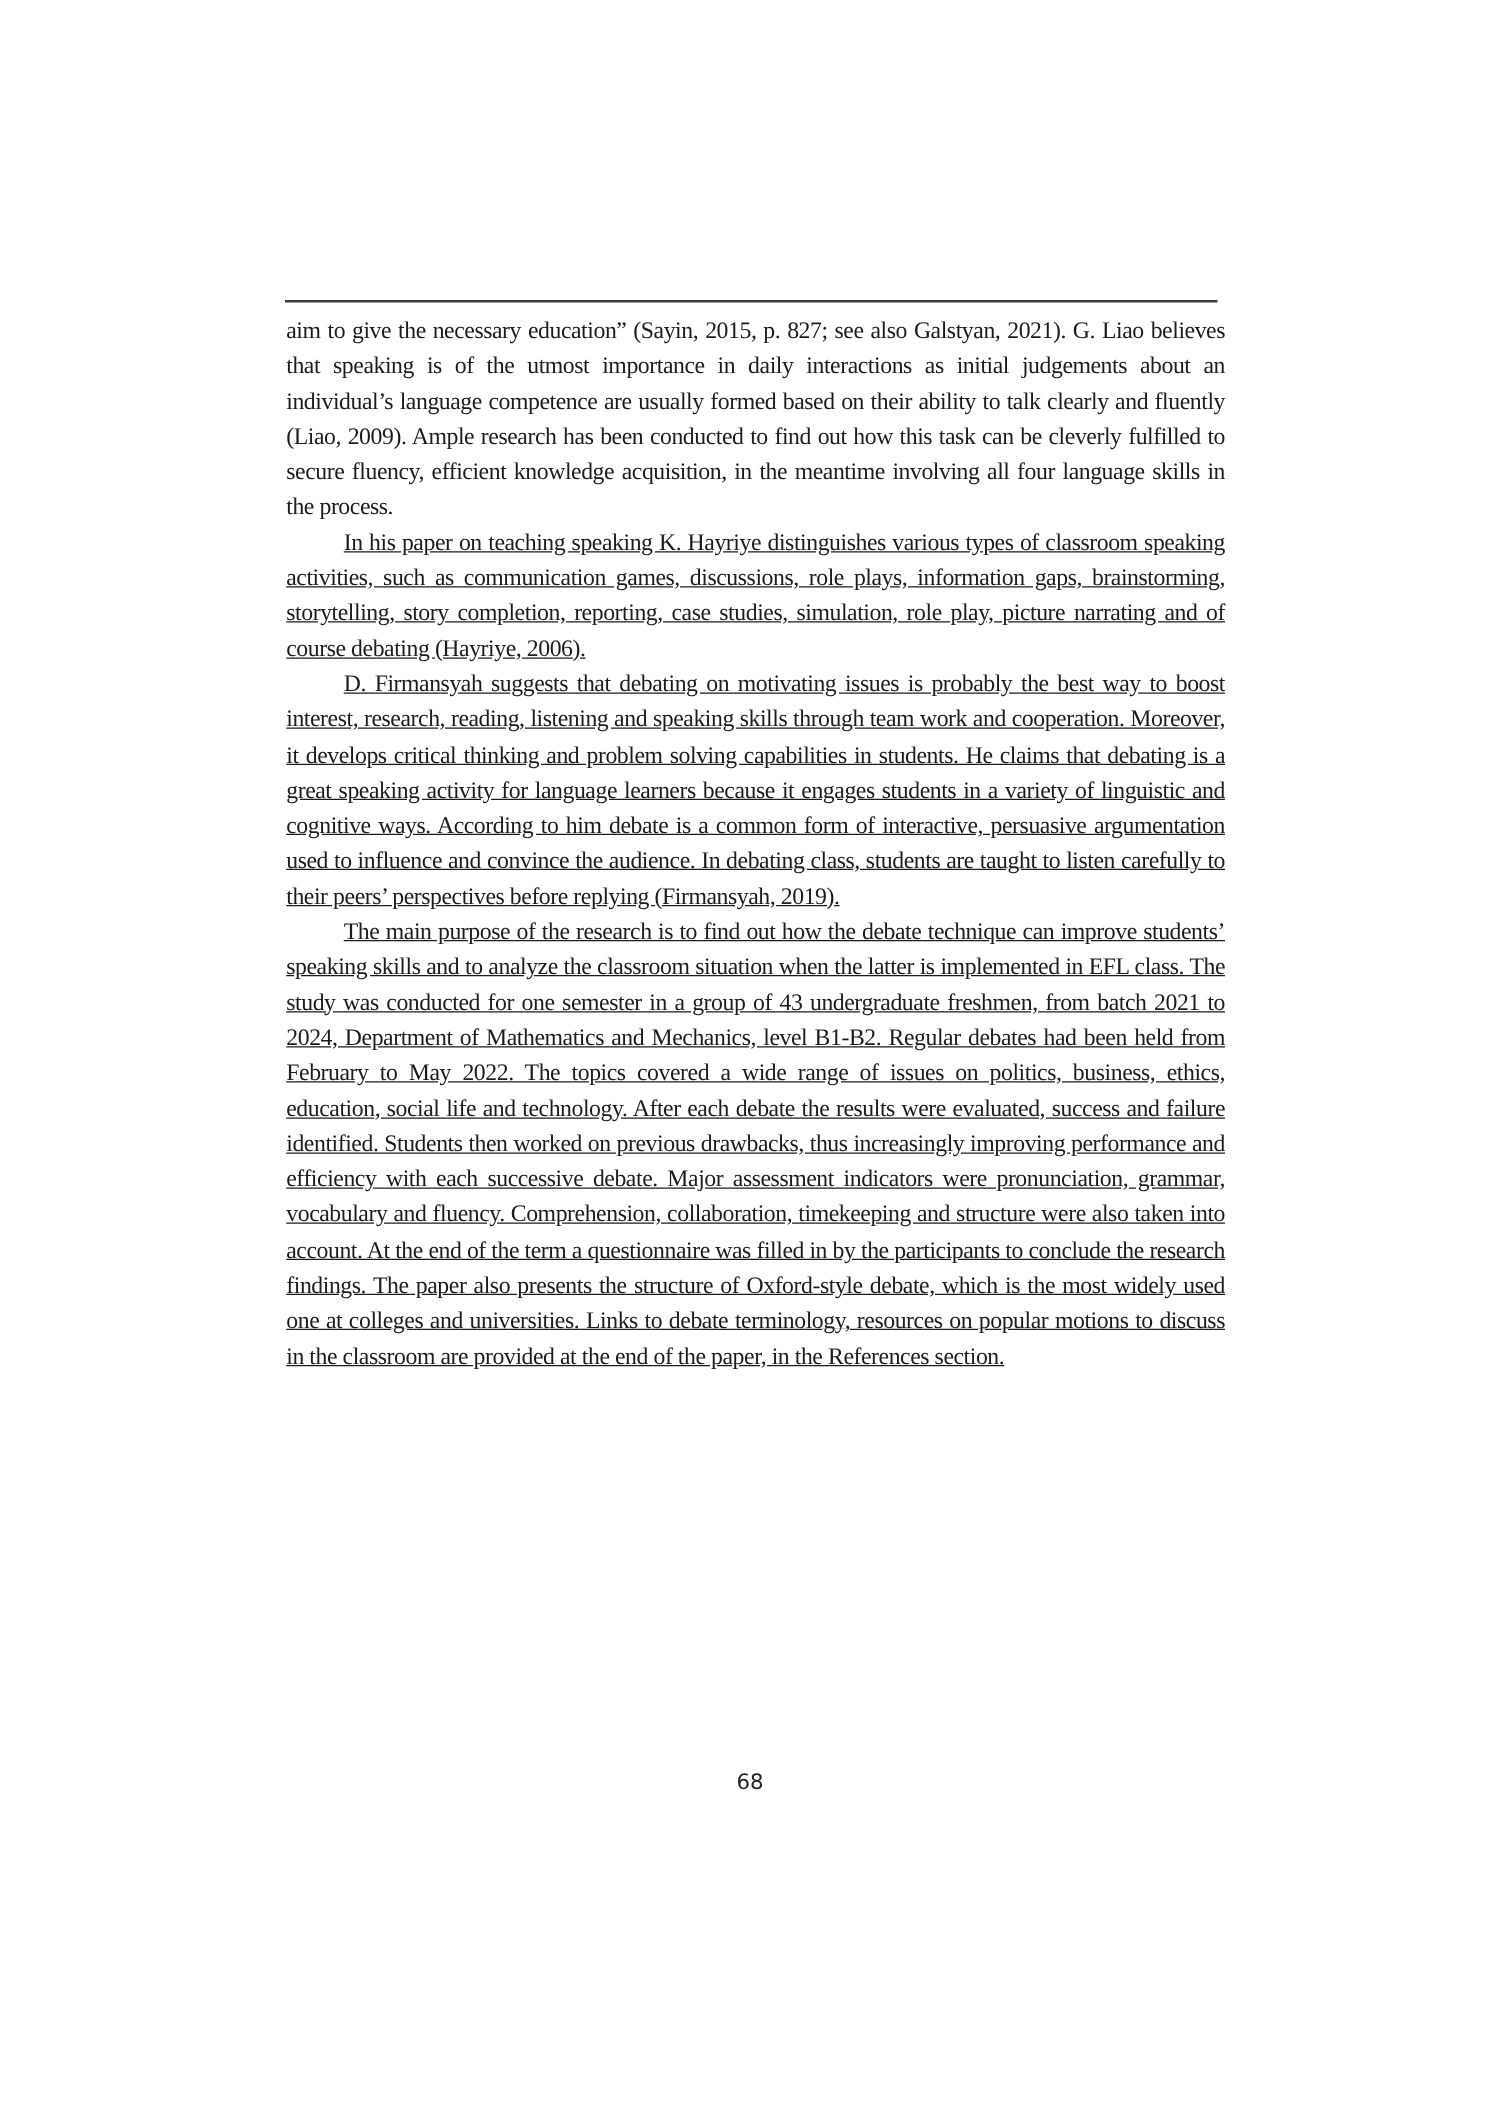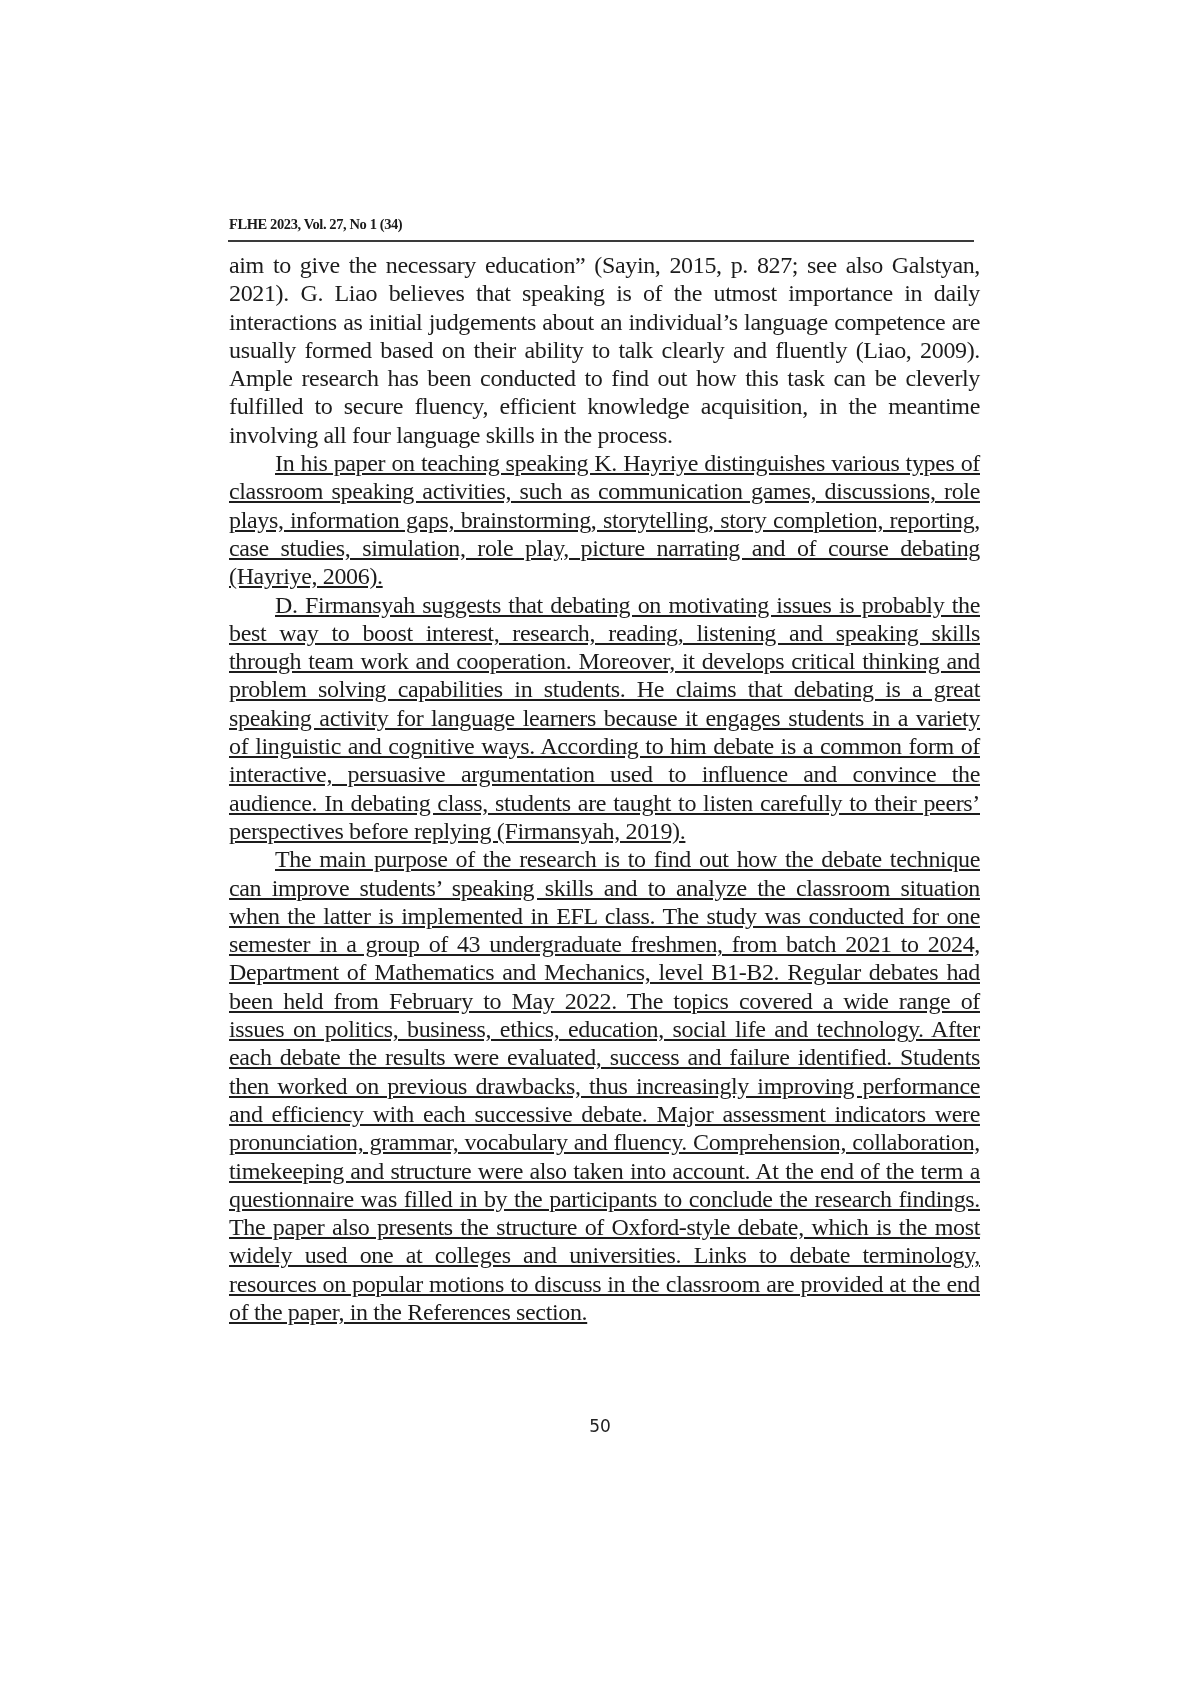--- a/index.html
+++ b/index.html
@@ -9,38 +9,37 @@
     position: absolute; left: 229px; top: 215px; width: 745px;
     font-family: "Liberation Serif", serif; font-weight: bold; font-size: 14.5px;
     color: #1a1a1a; letter-spacing: -0.4px; line-height: 18px;
   }
   .header-rule {
     position: absolute; left: 228px; top: 240px; width: 746px; height: 0;
     border-top: 2px solid #3a3a3a;
   }
   .body-text {
     position: absolute; left: 229px; top: 251px; width: 751px;
-    font-family: "Liberation Serif", serif; font-size: 24px; line-height: 28.3px;
+    font-family: "Liberation Serif", serif; font-size: 19px; line-height: 28.3px;
     color: #1c1c1c; text-align: justify; letter-spacing: -0.35px;
   }
   .body-text p { margin: 0; }
   .body-text p.indent { text-indent: 46px; text-decoration: underline; }
   .page-number {
     position: absolute; left: 560px; top: 1416px; width: 80px; text-align: center;
     font-family: "DejaVu Sans", sans-serif; font-size: 17px; color: #222;
   }
 </style>
 </head>
 <body>
 
 <div class="page">
-  <div class="running-header">FLHE 2023, Vol. 27, No 1 (34)</div>
   <div class="header-rule"></div>
 
   <div class="body-text">
     <p>aim to give the necessary education” (Sayin, 2015, p. 827; see also Galstyan, 2021). G. Liao believes that speaking is of the utmost importance in daily interactions as initial judgements about an individual’s language competence are usually formed based on their ability to talk clearly and fluently (Liao, 2009). Ample research has been conducted to find out how this task can be cleverly fulfilled to secure fluency, efficient knowledge acquisition, in the meantime involving all four language skills in the process.</p>
     <p class="indent">In his paper on teaching speaking K. Hayriye distinguishes various types of classroom speaking activities, such as communication games, discussions, role plays, information gaps, brainstorming, storytelling, story completion, reporting, case studies, simulation, role play, picture narrating and of course debating (Hayriye, 2006).</p>
     <p class="indent">D. Firmansyah suggests that debating on motivating issues is probably the best way to boost interest, research, reading, listening and speaking skills through team work and cooperation. Moreover, it develops critical thinking and problem solving capabilities in students. He claims that debating is a great speaking activity for language learners because it engages students in a variety of linguistic and cognitive ways. According to him debate is a common form of interactive, persuasive argumentation used to influence and convince the audience. In debating class, students are taught to listen carefully to their peers’ perspectives before replying (Firmansyah, 2019).</p>
     <p class="indent">The main purpose of the research is to find out how the debate technique can improve students’ speaking skills and to analyze the classroom situation when the latter is implemented in EFL class. The study was conducted for one semester in a group of 43 undergraduate freshmen, from batch 2021 to 2024, Department of Mathematics and Mechanics, level B1-B2. Regular debates had been held from February to May 2022. The topics covered a wide range of issues on politics, business, ethics, education, social life and technology. After each debate the results were evaluated, success and failure identified. Students then worked on previous drawbacks, thus increasingly improving performance and efficiency with each successive debate. Major assessment indicators were pronunciation, grammar, vocabulary and fluency. Comprehension, collabora­tion, timekeeping and structure were also taken into account. At the end of the term a questionnaire was filled in by the participants to conclude the research findings. The paper also presents the structure of Oxford-style debate, which is the most widely used one at colleges and universities. Links to debate terminology, resources on popular motions to discuss in the classroom are provided at the end of the paper, in the References section.</p>
   </div>
 
-  <div class="page-number">50</div>
+  <div class="page-number">68</div>
 </div>
 
 </body></html>

